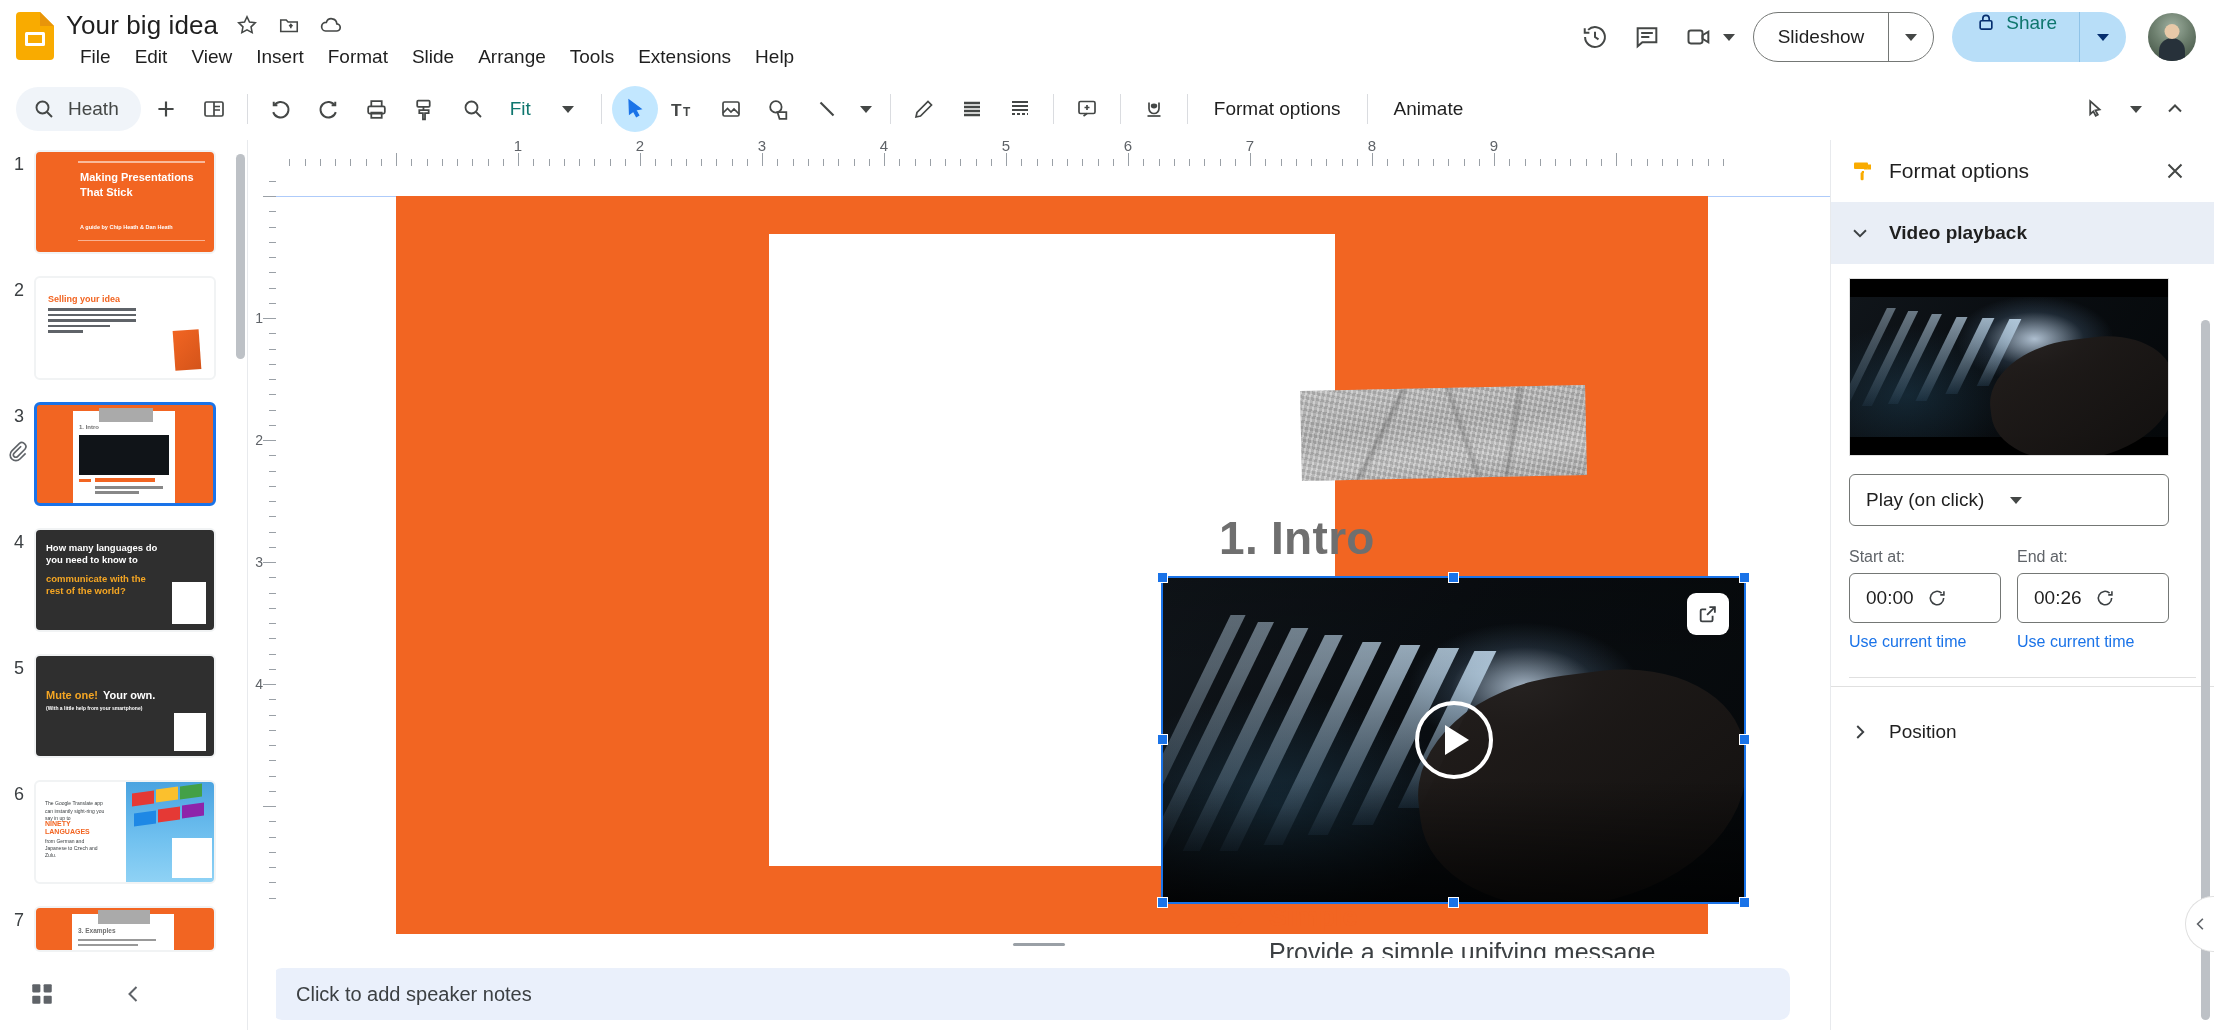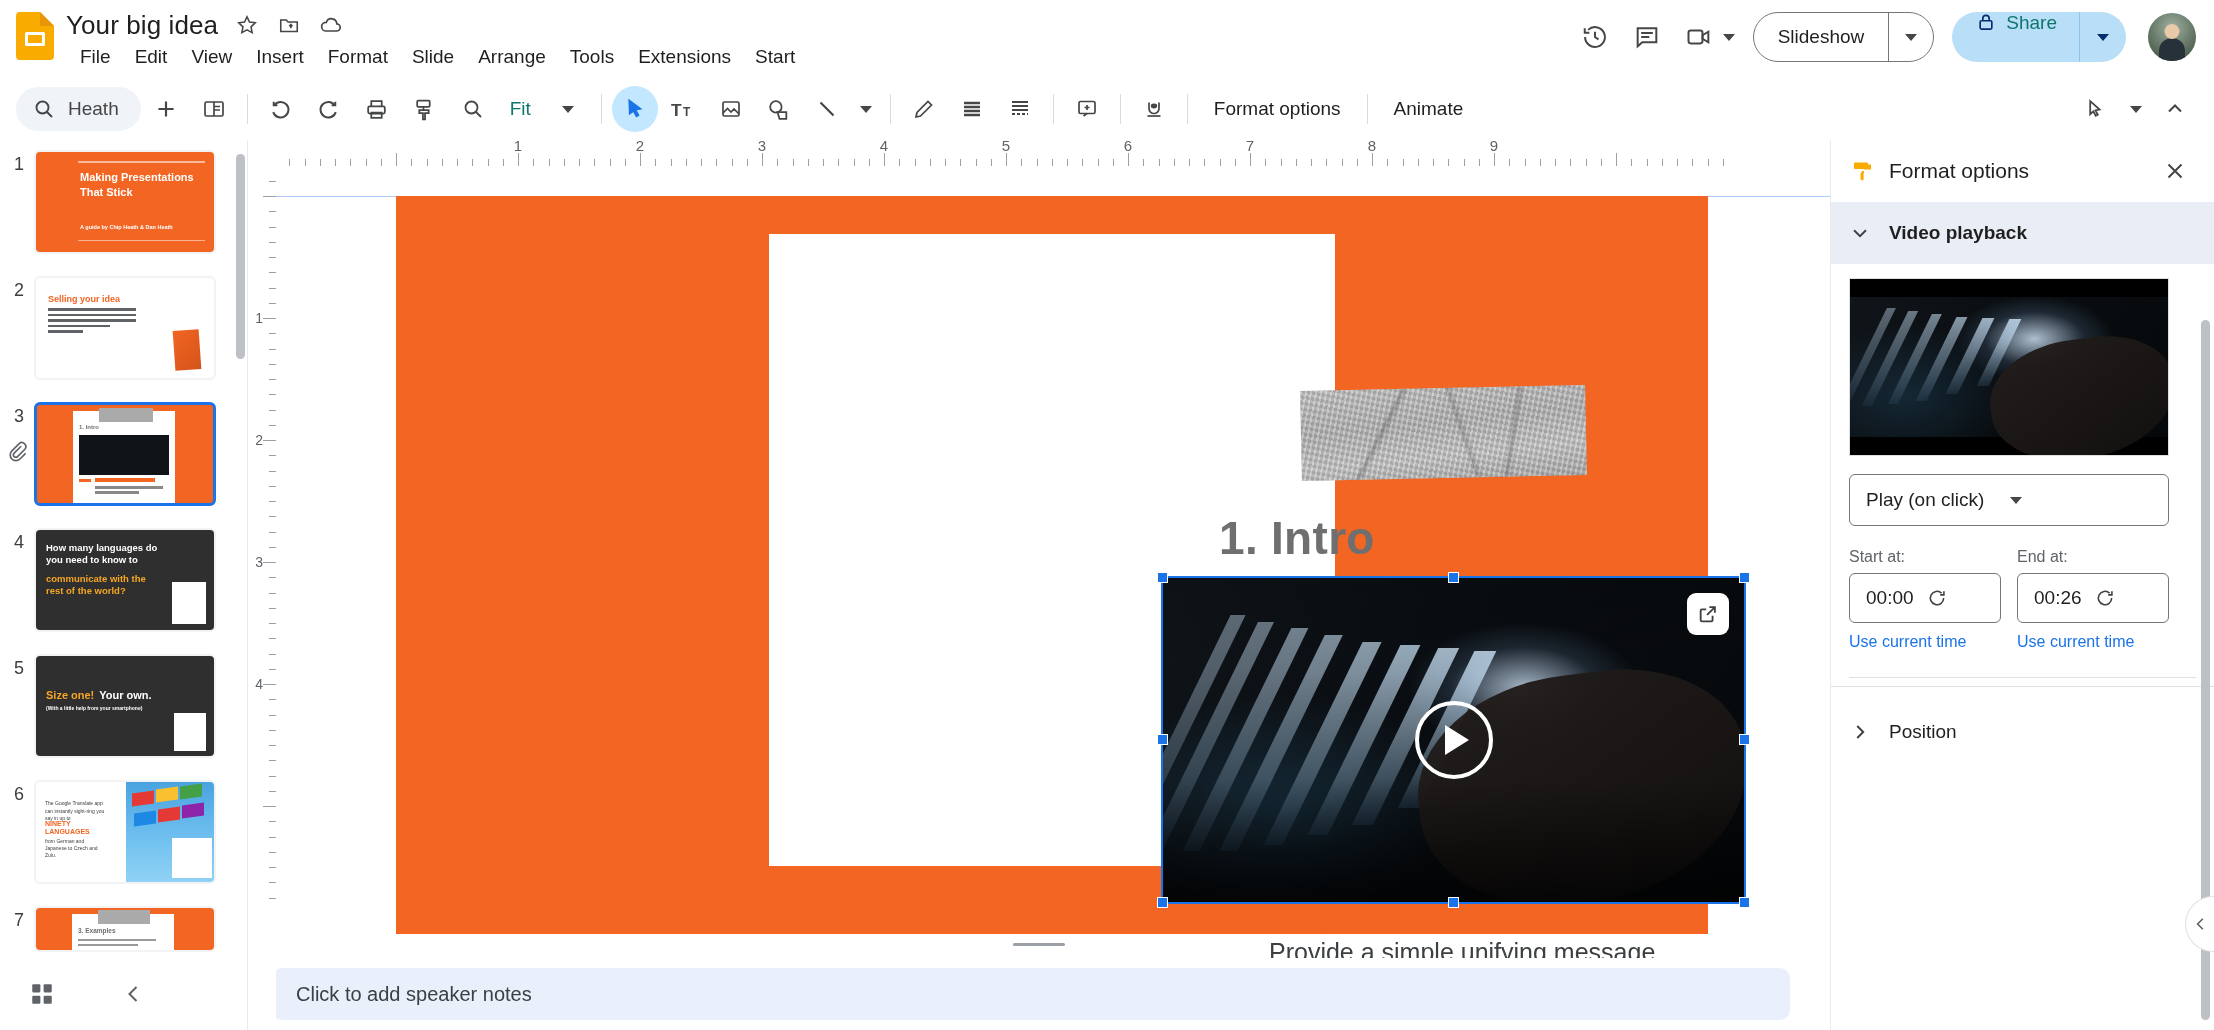--- a/index.html
+++ b/index.html
@@ -204,21 +204,21 @@
       <div class="menu-row">
         <div class="menu-item">File</div>
         <div class="menu-item">Edit</div>
         <div class="menu-item">View</div>
         <div class="menu-item">Insert</div>
         <div class="menu-item">Format</div>
         <div class="menu-item">Slide</div>
         <div class="menu-item">Arrange</div>
         <div class="menu-item">Tools</div>
         <div class="menu-item">Extensions</div>
-        <div class="menu-item">Start</div>
+        <div class="menu-item">Help</div>
       </div>
     </div>
 
     <div class="top-right">
       <div class="tr-icon">
         <svg width="28" height="28" viewBox="0 0 24 24" fill="none" stroke="currentColor" stroke-width="1.7">
           <path d="M3.5 12a8.5 8.5 0 1 0 2.6-6.1"></path>
             <path d="M3.2 4.4v4h4"></path>
             <path d="M12 7.6V12l3 2"></path>
         </svg>
@@ -457,21 +457,21 @@
             <div style="position:absolute;left:10px;top:43px;width:112px;font-size:9.5px;font-weight:700;color:#F5A623;line-height:1.3">communicate with the rest of the world?</div>
             <div style="position:absolute;right:8px;bottom:6px;width:34px;height:42px;background:#fff"></div>
           </div>
         </div>
 
         <div class="thumb-row">
           <div class="thumb-num">5</div>
           <div class="thumb" style="background:#2f2f2f">
             <div style="position:absolute;left:10px;top:33px;display:flex;gap:5px;align-items:baseline">
 
-              <span style="font-size:11px;font-weight:700;color:#F5A623">Size one!</span>
+              <span style="font-size:11px;font-weight:700;color:#F5A623">Mute one!</span>
               <span style="font-size:11px;font-weight:700;color:#fff">Your own.</span>
             </div>
             <div style="position:absolute;left:10px;top:49px;font-size:5px;font-weight:700;color:#fff">(With a little help from your smartphone)</div>
             <div style="position:absolute;right:8px;bottom:5px;width:32px;height:38px;background:#fff"></div>
           </div>
         </div>
 
         <div class="thumb-row">
           <div class="thumb-num">6</div>
           <div class="thumb" style="background:#fff">

